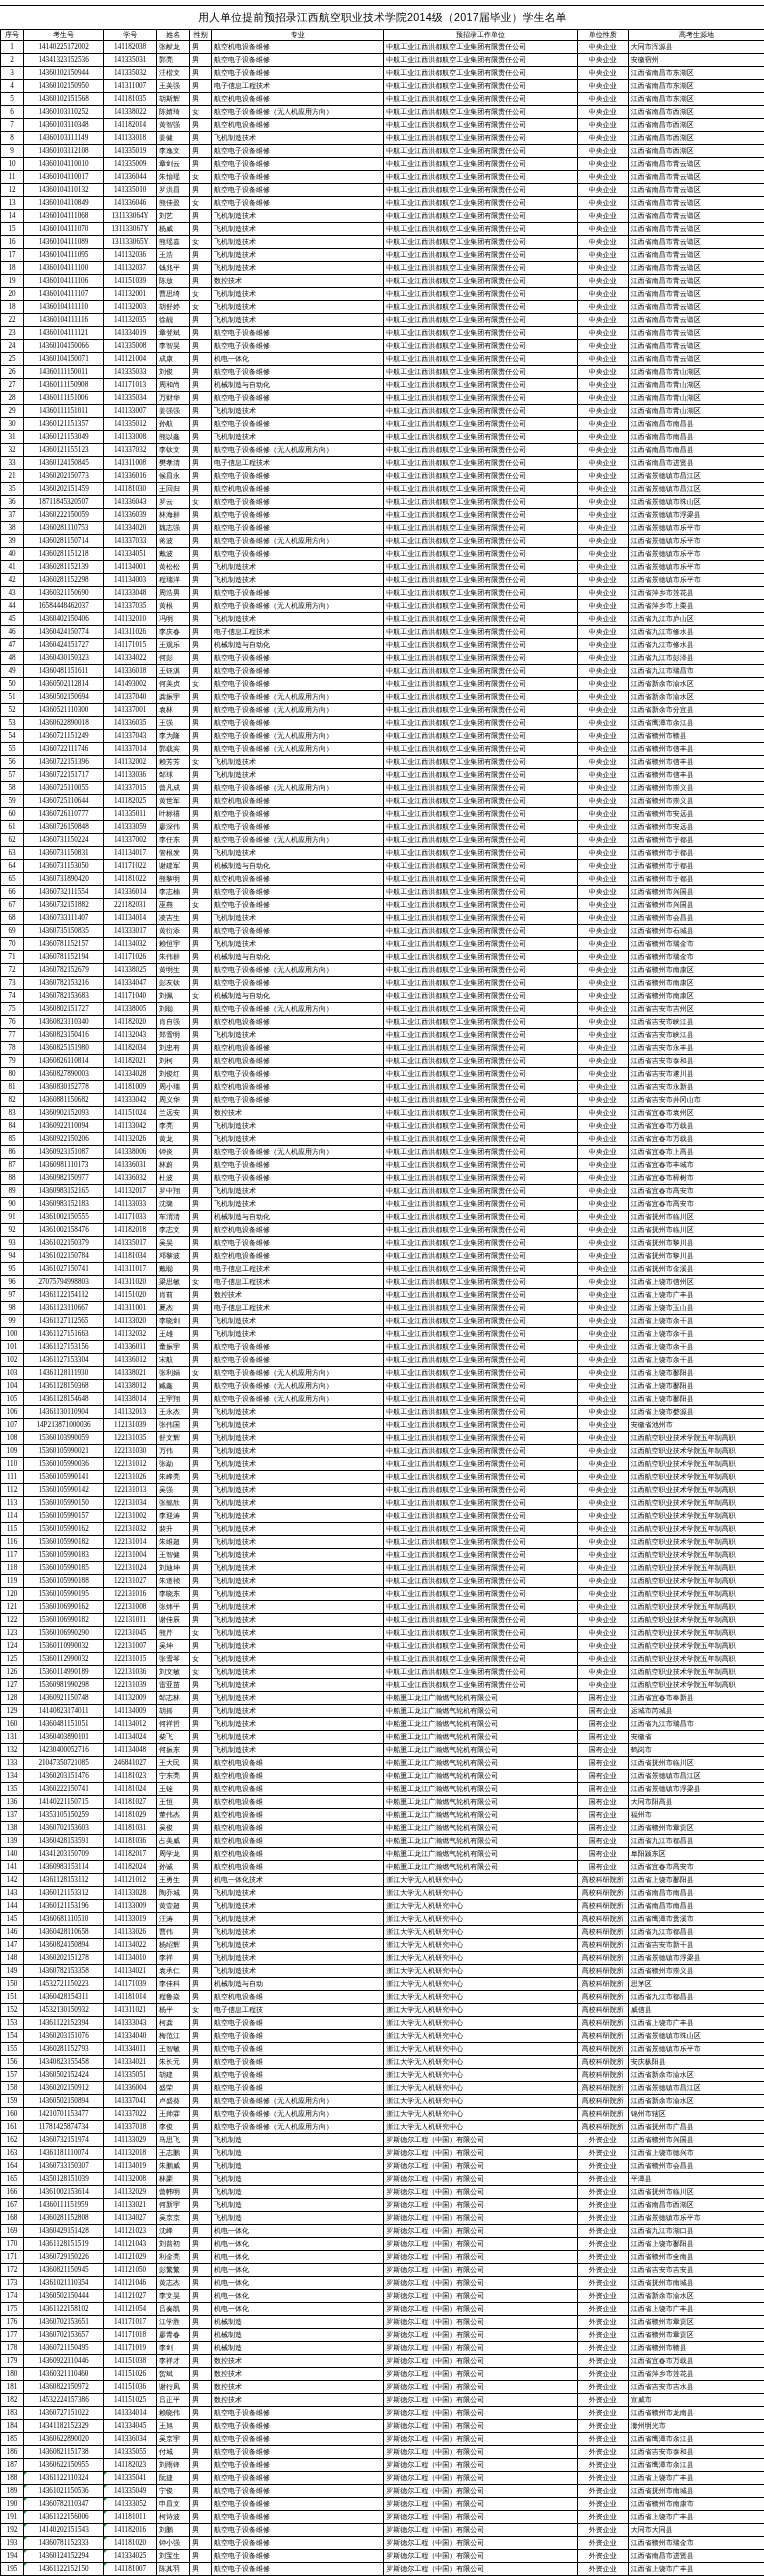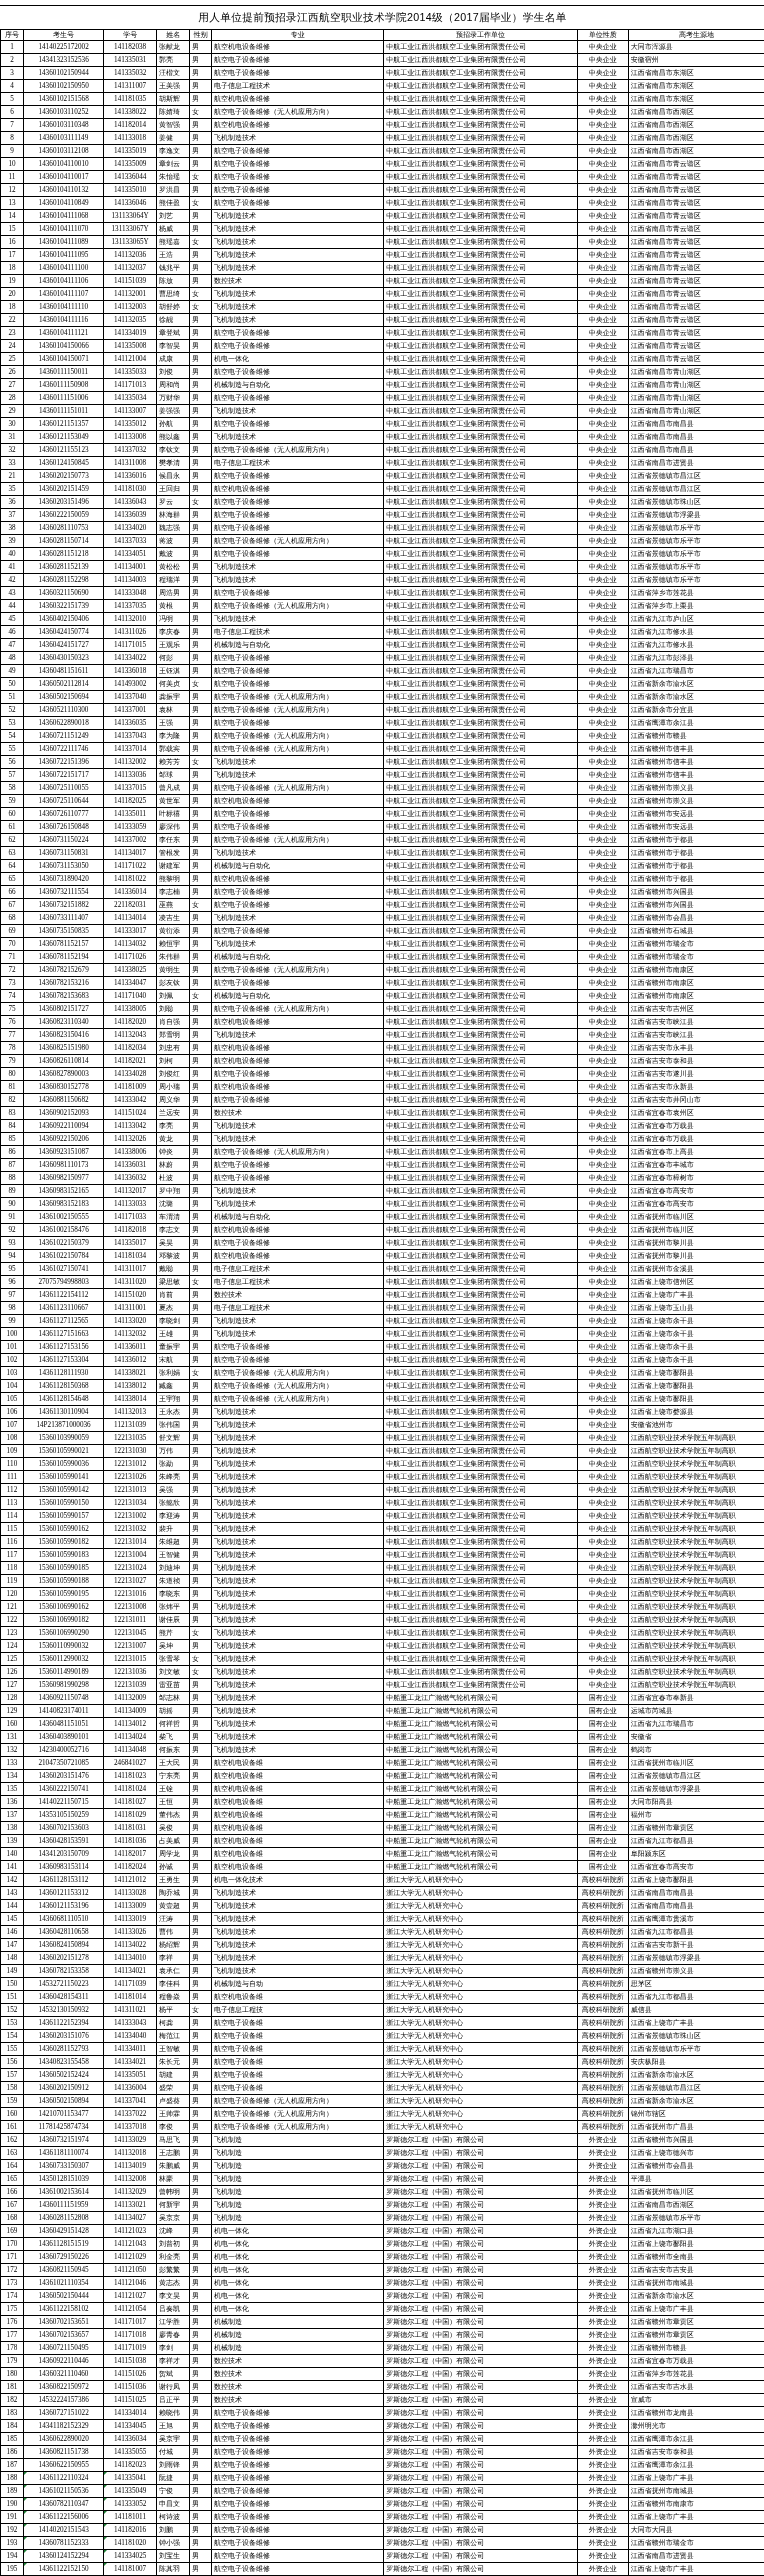--- a/index.html
+++ b/index.html
@@ -432,21 +432,21 @@
         <td class="c num">141181030</td>
         <td class="l">王回归</td>
         <td class="l">男</td>
         <td class="l">航空机电设备维修</td>
         <td class="l">中航工业江西洪都航空工业集团有限责任公司</td>
         <td class="c">中央企业</td>
         <td class="l">江西省景德镇市昌江区</td>
       </tr>
       <tr>
         <td class="c num">36</td>
-        <td class="c num">14360203151496</td>
+        <td class="c num">18711845320507</td>
         <td class="c num">141336043</td>
         <td class="l">罗云</td>
         <td class="l">女</td>
         <td class="l">航空电子设备维修</td>
         <td class="l">中航工业江西洪都航空工业集团有限责任公司</td>
         <td class="c">中央企业</td>
         <td class="l">江西省景德镇市珠山区</td>
       </tr>
       <tr>
         <td class="c num">37</td>
@@ -520,21 +520,21 @@
         <td class="c num">141333048</td>
         <td class="l">周浩男</td>
         <td class="l">男</td>
         <td class="l">航空电子设备维修</td>
         <td class="l">中航工业江西洪都航空工业集团有限责任公司</td>
         <td class="c">中央企业</td>
         <td class="l">江西省萍乡市莲花县</td>
       </tr>
       <tr>
         <td class="c num">44</td>
-        <td class="c num">14360322151739</td>
+        <td class="c num">16584448462037</td>
         <td class="c num">141337035</td>
         <td class="l">黄根</td>
         <td class="l">男</td>
         <td class="l">航空电子设备维修（无人机应用方向）</td>
         <td class="l">中航工业江西洪都航空工业集团有限责任公司</td>
         <td class="c">中央企业</td>
         <td class="l">江西省萍乡市上栗县</td>
       </tr>
       <tr>
         <td class="c num">45</td>

